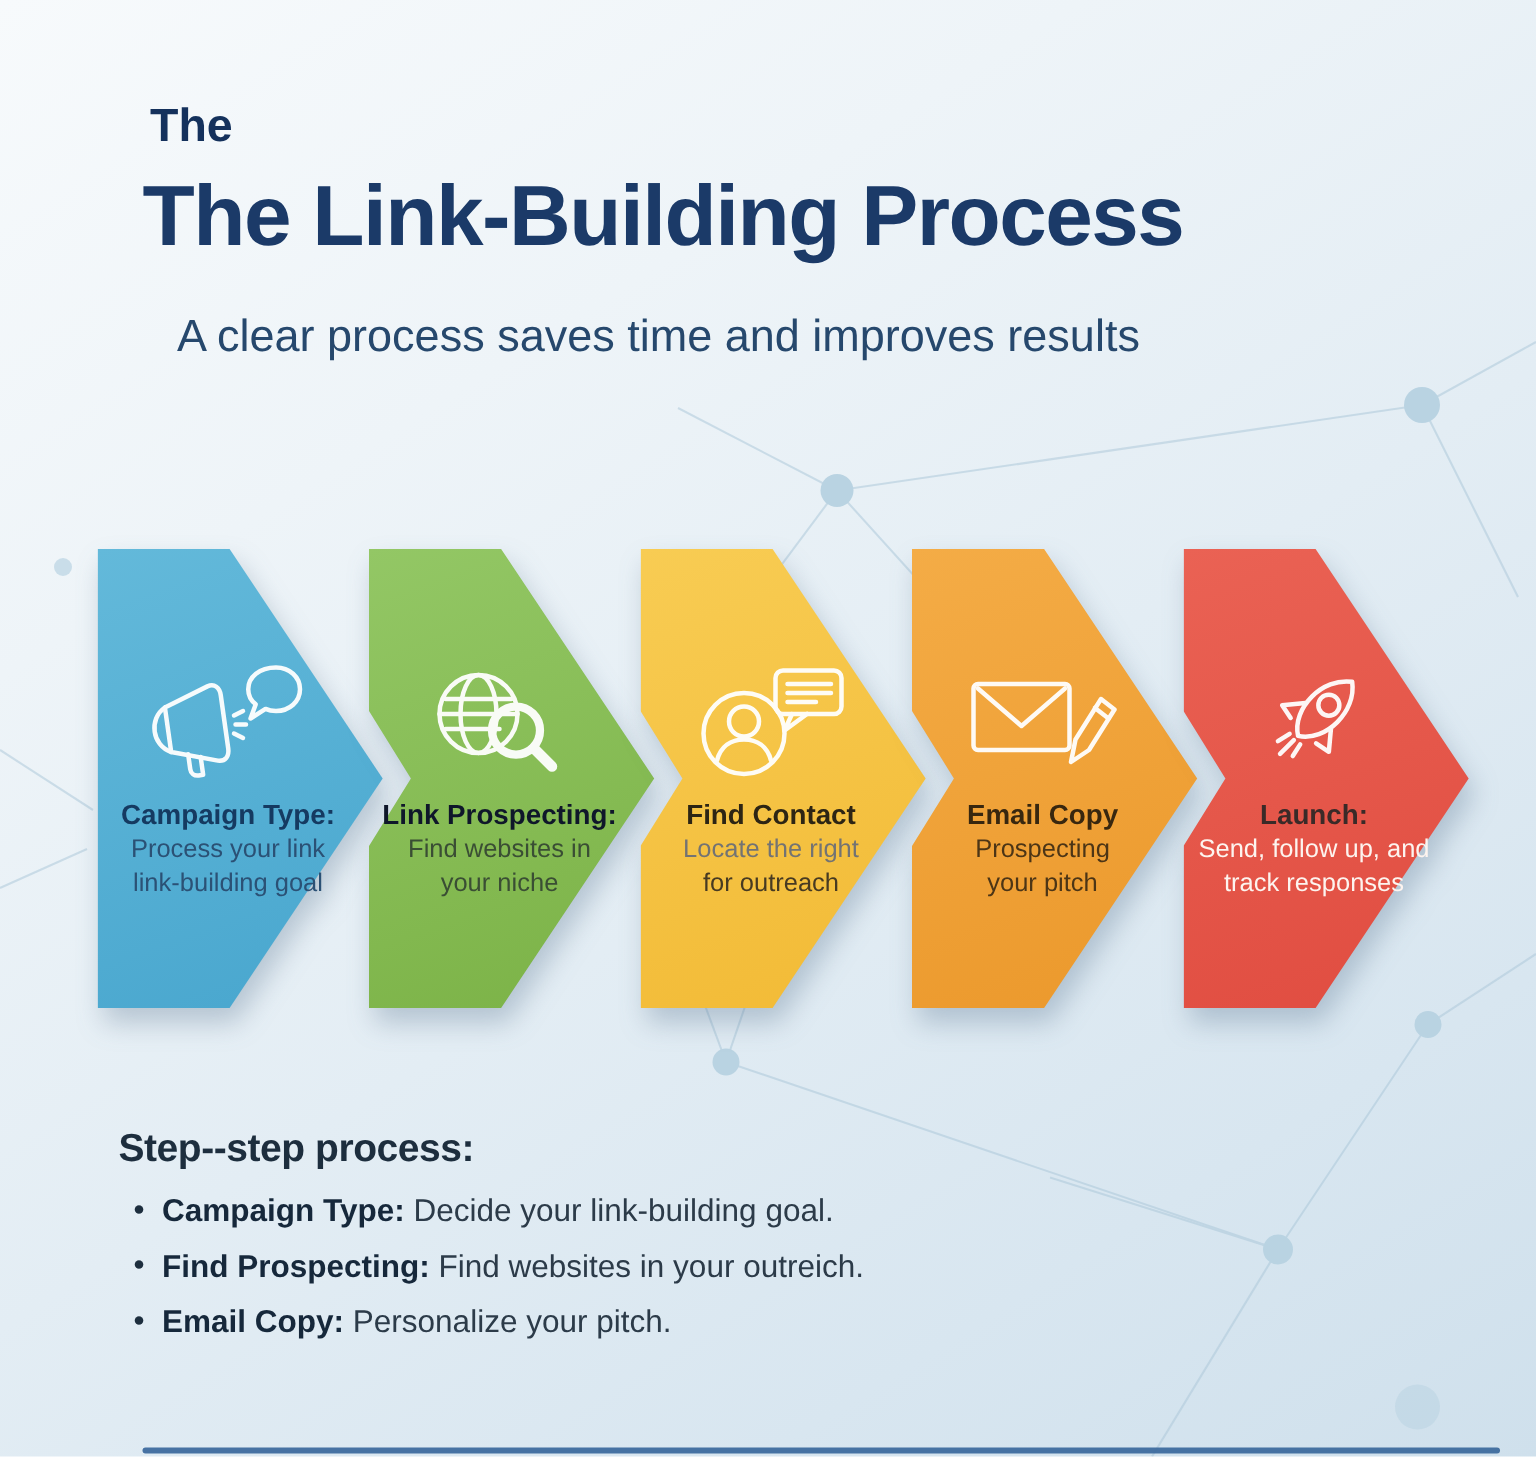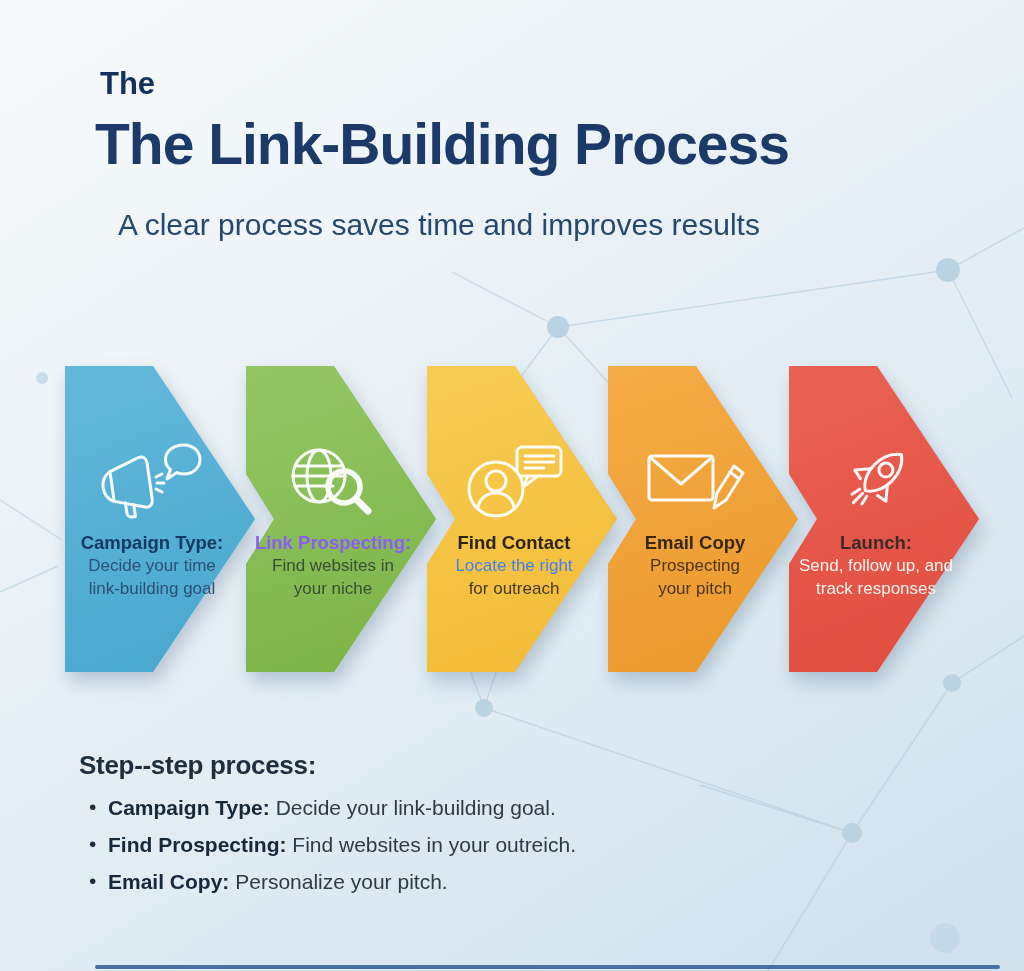--- a/index.html
+++ b/index.html
@@ -90,58 +90,58 @@
             <g transform="rotate(-8 34 46)">
               <path d="M16 30 C10 33 7 39 7 45 C7 51 10 57 16 60"></path>
               <path d="M16 30 L46 20 C51 18.6 54 22 54 27 L54 63 C54 68 51 71.4 46 70 L16 60 Z"></path>
               <path d="M27 63 L27 73 C27 76 29 78 32 78 L35 78 L35 66"></path>
             </g>
             <path d="M60 38 L66 35 M61 44 L68 44 M60 50 L66 53"></path>
             <path d="M88 6 C97 6 104 12.3 104 20.5 C104 28.7 97 35 88 35 C85.5 35 83 34.5 81 33.6 L71 40 L74.5 30.5 C71 27.9 69.5 24.4 69.5 20.5 C69.5 12.3 77 6 88 6 Z"></path>
           </svg>
         </div>
         <div class="step-title" style="color: rgb(21, 58, 97);">Campaign Type:</div>
-        <div class="step-line" style="color: rgb(43, 81, 117);">Decide your time</div>
+        <div class="step-line" style="color: rgb(43, 81, 117);">Process your link</div>
         <div class="step-line" style="color: rgb(43, 81, 117);">link-building goal</div>
       </div>
     </div>
 
     <div class="chev chev-2">
       <div class="shape" style="background: linear-gradient(160deg, rgb(147, 199, 101) 0%, rgb(123, 178, 70) 100%);"></div>
       <div class="content">
         <div class="icon">
           <svg width="100" height="84" viewBox="0 0 100 84" fill="none" stroke="#ffffff" stroke-width="3" stroke-linecap="round" opacity="0.95">
             <circle cx="36" cy="38" r="26"></circle>
             <ellipse cx="36" cy="38" rx="12" ry="26"></ellipse>
             <path d="M14 28 L58 28 M10 38 L62 38 M14 48 L50 48"></path>
             <circle cx="61" cy="49" r="16" stroke-width="5.5"></circle>
             <path d="M73 61 L85 73" stroke-width="7"></path>
           </svg>
         </div>
-        <div class="step-title" style="color: #8b5cf6;">Link Prospecting:</div>
+        <div class="step-title" style="color: #0f172a;">Link Prospecting:</div>
         <div class="step-line" style="color: rgb(58, 78, 52);">Find websites in</div>
         <div class="step-line" style="color: rgb(58, 78, 52);">your niche</div>
       </div>
     </div>
 
     <div class="chev chev-3">
       <div class="shape" style="background: linear-gradient(160deg, rgb(248, 204, 83) 0%, rgb(242, 186, 53) 100%);"></div>
       <div class="content">
         <div class="icon">
           <svg width="110" height="84" viewBox="0 0 110 84" fill="none" stroke="#ffffff" stroke-width="3" stroke-linecap="round" stroke-linejoin="round" opacity="0.95">
             <circle cx="37" cy="51" r="27"></circle>
             <circle cx="37" cy="43" r="10"></circle>
             <path d="M19 69 C21.5 59.5 28.5 55 37 55 C45.5 55 52.5 59.5 55 69"></path>
             <rect x="58" y="9" width="44" height="29" rx="5"></rect>
             <path d="M69 38 L64 49 L79 38"></path>
             <path d="M66 18 L95 18 M66 24 L95 24 M66 30 L85 30"></path>
           </svg>
         </div>
         <div class="step-title" style="color: rgb(45, 37, 20);">Find Contact</div>
-        <div class="step-line" style="color: #3b82f6;">Locate the right</div>
+        <div class="step-line" style="color: #737373;">Locate the right</div>
         <div class="step-line" style="color: rgb(71, 58, 34);">for outreach</div>
       </div>
     </div>
 
     <div class="chev chev-4">
       <div class="shape" style="background: linear-gradient(160deg, rgb(244, 172, 70) 0%, rgb(235, 152, 43) 100%);"></div>
       <div class="content">
         <div class="icon">
           <svg width="112" height="80" viewBox="0 0 112 80" fill="none" stroke="#ffffff" stroke-width="3" stroke-linecap="round" stroke-linejoin="round" opacity="0.95">
             <rect x="10" y="16" width="64" height="44" rx="3"></rect>

